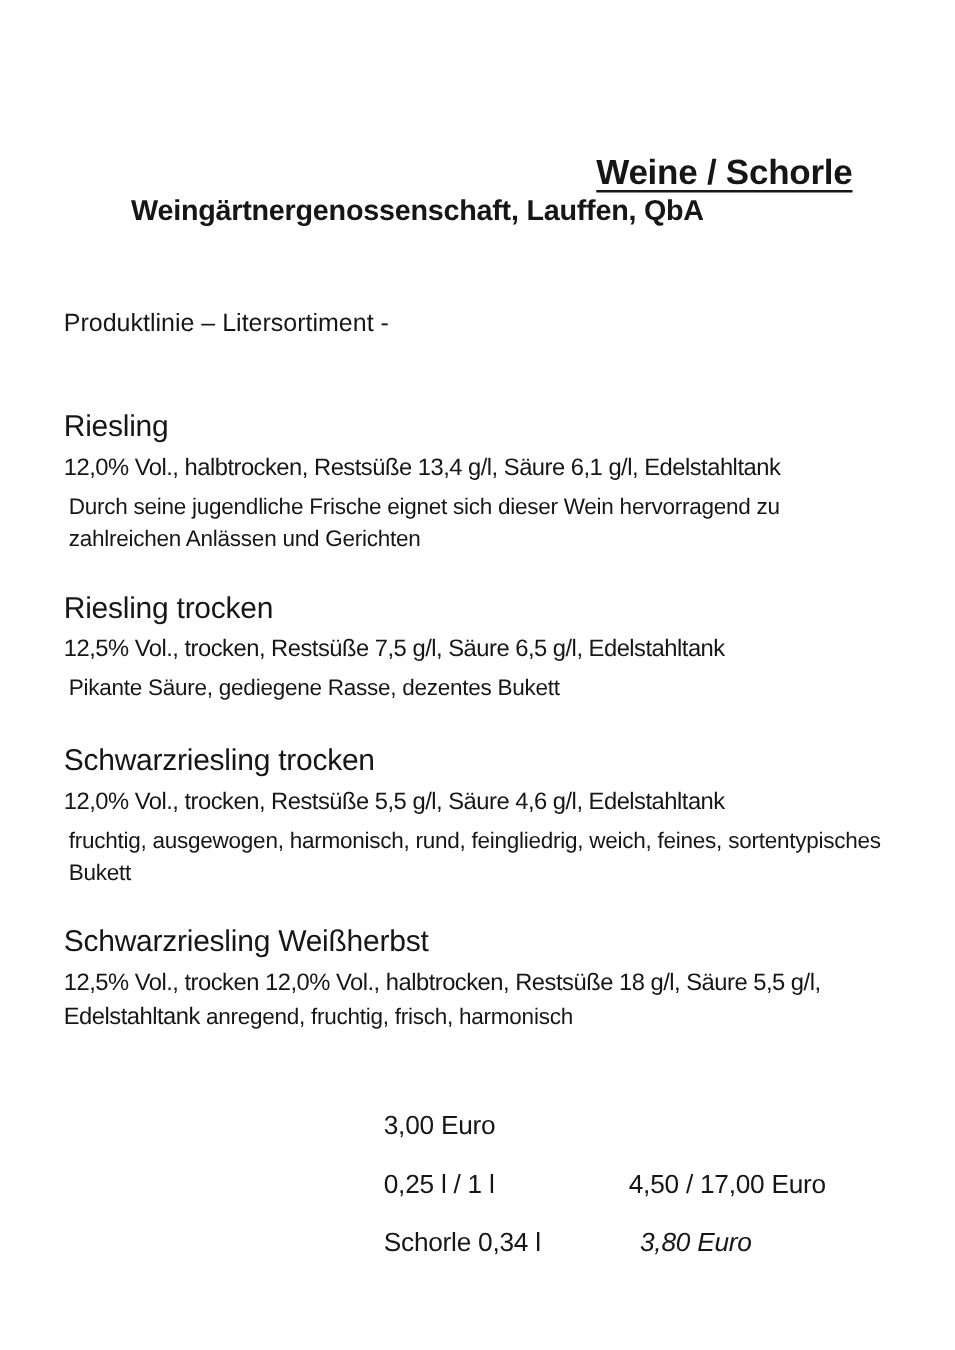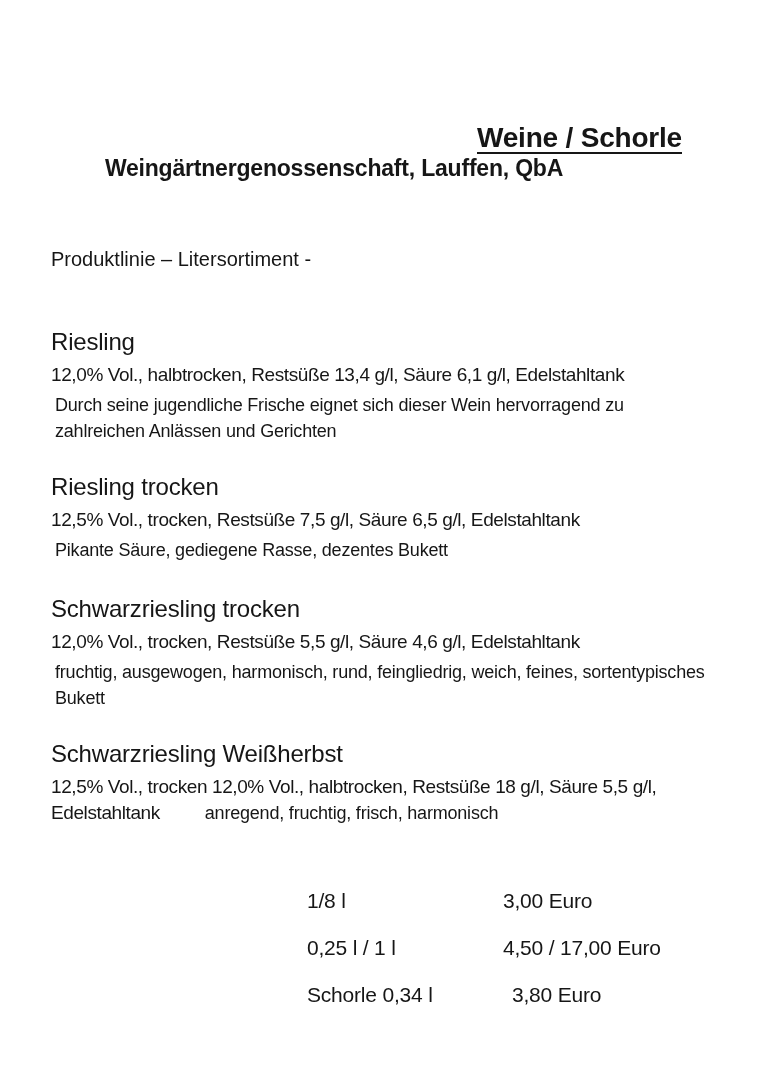--- a/index.html
+++ b/index.html
@@ -48,33 +48,33 @@
   .stats {
     margin: 0;
     font-size: 19px; line-height: 26px;
     letter-spacing: -0.4px;
   }
   .desc {
     margin: 4px;
     font-size: 18px; line-height: 26px;
     letter-spacing: -0.2px;
   }
-  .desc-inline { font-size: 18px; letter-spacing: -0.2px; margin-left: 40px; }
+  .desc-inline { font-size: 18px; letter-spacing: -0.2px; }
   .prices {
     position: absolute; left: 307px; top: 889px;
   }
   .price-row {
     display: flex;
     height: 26px;
     margin-bottom: 21px;
     font-size: 21px;
     letter-spacing: -0.2px;
   }
   .price-item { width: 196px; }
-  .price-row:last-child .price-value { padding-left: 9px; }
+  .price-row:last-child .price-value { padding-left: 9px; font-style: italic; }
 </style>
 </head>
 <body style="background: rgb(255, 255, 255); color: rgb(22, 22, 22);">
 
 <header>
   <h1 class="title-block"><span class="underlined">Weine / Schorle</span></h1>
   <div class="subtitle-block">Weingärtnergenossenschaft, Lauffen, QbA</div>
   <div class="product-line">Produktlinie – Litersortiment -</div>
 </header>
 
@@ -100,21 +100,20 @@
 
   <section class="wine" id="wine-3">
     <h2>Schwarzriesling Weißherbst</h2>
     <p class="stats"><span>12,5% Vol., trocken 12,0% Vol., halbtrocken, Restsüße 18 g/l, Säure 5,5 g/l, Edelstahltank</span> <span class="desc-inline">anregend, fruchtig, frisch, harmonisch</span></p>
   </section>
 
 </main>
 
 <div class="prices">
   <div class="price-row">
-    <span class="price-item">1/8 l</span>
     <span class="price-value">3,00 Euro</span>
   </div>
   <div class="price-row">
     <span class="price-item">0,25 l / 1 l</span>
     <span class="price-value">4,50 / 17,00 Euro</span>
   </div>
   <div class="price-row">
     <span class="price-item">Schorle 0,34 l</span>
     <span class="price-value">3,80 Euro</span>
   </div>

